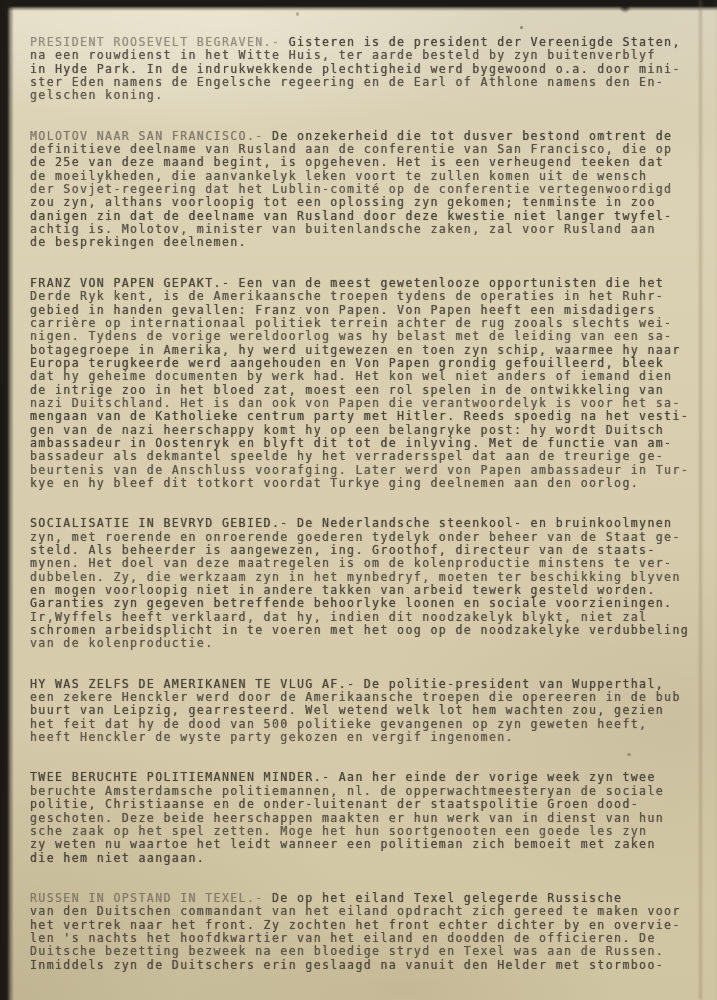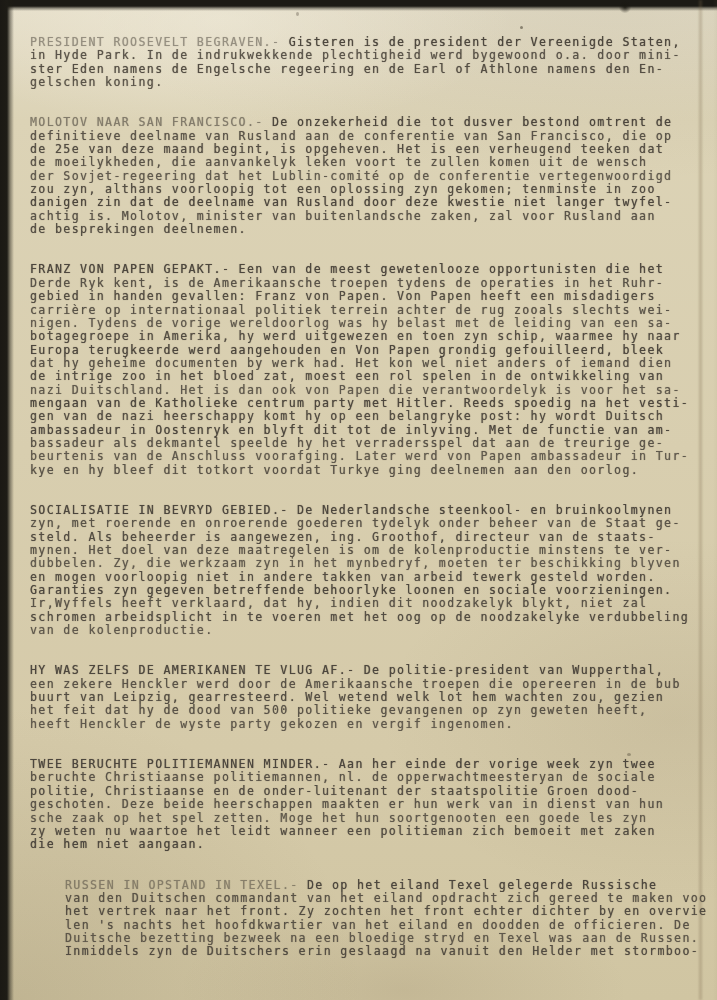--- a/index.html
+++ b/index.html
@@ -59,21 +59,21 @@
   .content {
     position: absolute; left: 30px; top: 36px; width: 676px;
     font-family: "DejaVu Sans Mono", "Liberation Mono", monospace;
     font-size: 11.5px;
     line-height: 13.35px;
     letter-spacing: 1.42px;
     color: #4c463d;
     text-shadow: 0 0 1px rgba(80,72,60,0.65), 0.4px 0.3px 0 rgba(80,72,60,0.28);
   }
   .article { margin: 0 0 27px 0; }
-  .article:last-child { margin-bottom: 0; margin-left: 35px; }
+  .article:last-child { margin-bottom: 0; }
   .line { white-space: pre; height: 13.35px; overflow: hidden; }
   
   .line:nth-child(2n)   { opacity: 0.90; }
   .line:nth-child(3n)   { opacity: 0.95; }
   .line:nth-child(5n)   { opacity: 0.86; }
   .title { letter-spacing: 1.42px; }
   
   .article:nth-child(1) .title { opacity: 0.52; }
   .article:nth-child(2) .title { opacity: 0.62; }
   .article:nth-child(7) .title { opacity: 0.55; }
@@ -86,20 +86,21 @@
   <div class="edge-top"></div>
   <div class="edge-left"></div>
   <div class="edge-right"></div>
   <div class="crease-right"></div>
   <div class="speck s1"></div>
   <div class="speck s2"></div>
   <div class="speck s3"></div>
   <div class="content">
       <div class="article">
         <div class="line"><span class="title">PRESIDENT ROOSEVELT BEGRAVEN.-</span> Gisteren is de president der Vereenigde Staten,</div>
+        <div class="line">na een rouwdienst in het Witte Huis, ter aarde besteld by zyn buitenverblyf</div>
         <div class="line">in Hyde Park. In de indrukwekkende plechtigheid werd bygewoond o.a. door mini-</div>
         <div class="line">ster Eden namens de Engelsche regeering en de Earl of Athlone namens den En-</div>
         <div class="line">gelschen koning.</div>
       </div>
       <div class="article">
         <div class="line"><span class="title">MOLOTOV NAAR SAN FRANCISCO.-</span> De onzekerheid die tot dusver bestond omtrent de</div>
         <div class="line">definitieve deelname van Rusland aan de conferentie van San Francisco, die op</div>
         <div class="line">de 25e van deze maand begint, is opgeheven. Het is een verheugend teeken dat</div>
         <div class="line">de moeilykheden, die aanvankelyk leken voort te zullen komen uit de wensch</div>
         <div class="line">der Sovjet-regeering dat het Lublin-comité op de conferentie vertegenwoordigd</div>
@@ -140,21 +141,21 @@
       </div>
       <div class="article">
         <div class="line"><span class="title">HY WAS ZELFS DE AMERIKANEN TE VLUG AF.-</span> De politie-president van Wupperthal,</div>
         <div class="line">een zekere Henckler werd door de Amerikaansche troepen die opereeren in de bub</div>
         <div class="line">buurt van Leipzig, gearresteerd. Wel wetend welk lot hem wachten zou, gezien</div>
         <div class="line">het feit dat hy de dood van 500 politieke gevangenen op zyn geweten heeft,</div>
         <div class="line">heeft Henckler de wyste party gekozen en vergif ingenomen.</div>
       </div>
       <div class="article">
         <div class="line"><span class="title">TWEE BERUCHTE POLITIEMANNEN MINDER.-</span> Aan her einde der vorige week zyn twee</div>
-        <div class="line">beruchte Christiaanse politiemannen, nl. de opperwachtmeesteryan de sociale</div>
+        <div class="line">beruchte Amsterdamsche politiemannen, nl. de opperwachtmeesteryan de sociale</div>
         <div class="line">politie, Christiaanse en de onder-luitenant der staatspolitie Groen dood-</div>
         <div class="line">geschoten. Deze beide heerschappen maakten er hun werk van in dienst van hun</div>
         <div class="line">sche zaak op het spel zetten. Moge het hun soortgenooten een goede les zyn</div>
         <div class="line">zy weten nu waartoe het leidt wanneer een politieman zich bemoeit met zaken</div>
         <div class="line">die hem niet aangaan.</div>
       </div>
       <div class="article">
         <div class="line"><span class="title">RUSSEN IN OPSTAND IN TEXEL.-</span> De op het eiland Texel gelegerde Russische</div>
         <div class="line">van den Duitschen commandant van het eiland opdracht zich gereed te maken voor</div>
         <div class="line">het vertrek naar het front. Zy zochten het front echter dichter by en overvie-</div>

